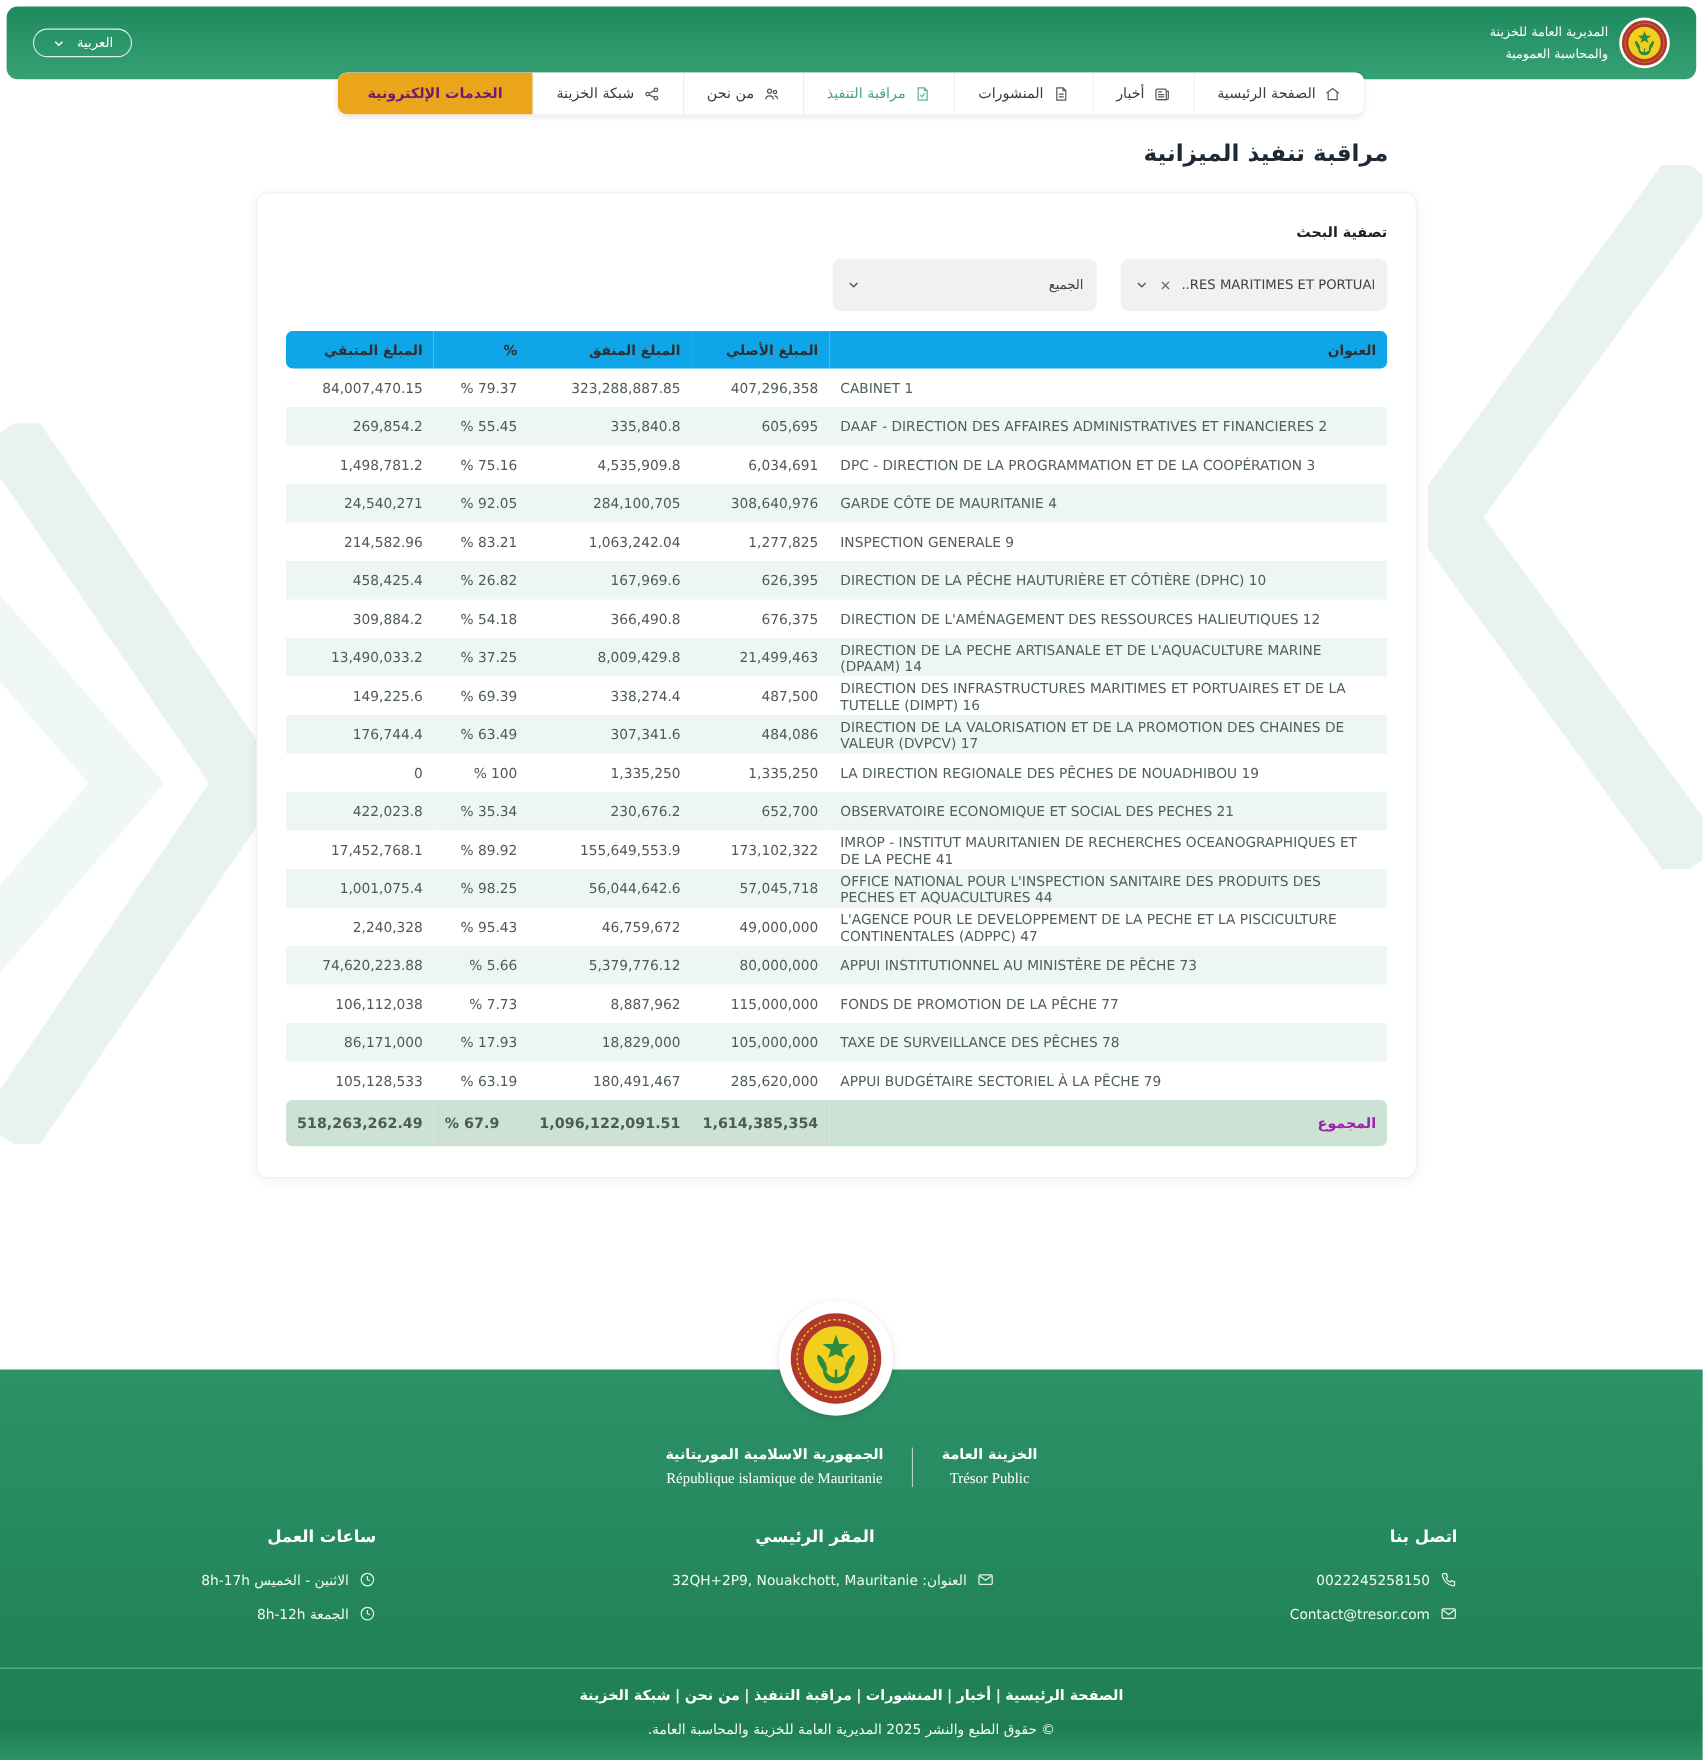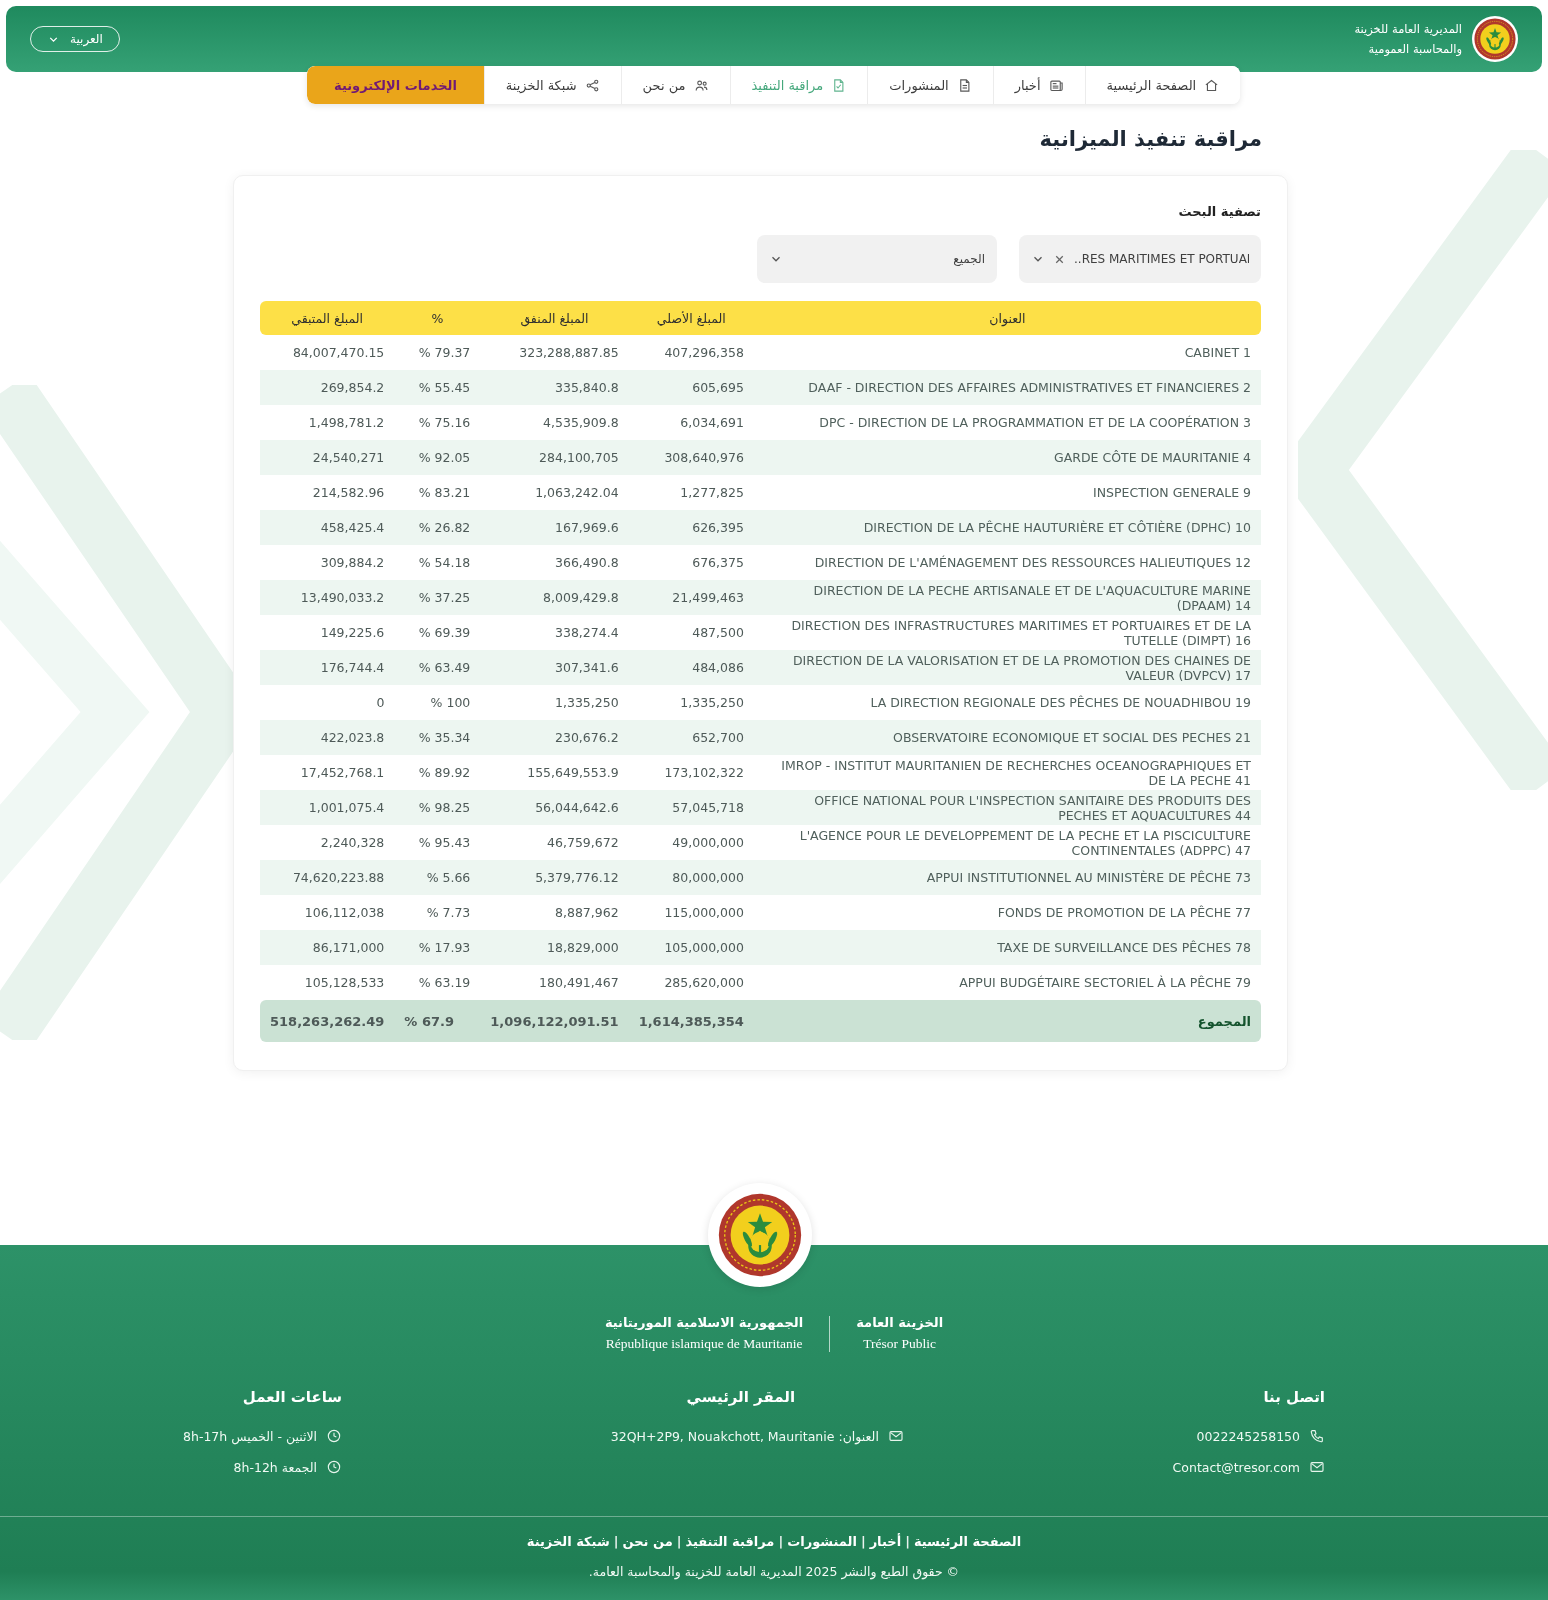--- a/index.html
+++ b/index.html
@@ -79,32 +79,32 @@
   .select svg { stroke:#555; flex:0 0 auto; }
   .select .sel-text { flex:1; text-align:left; }
   .select.entity { width:242px; }
   .select.entity .sel-text { direction:ltr; text-align:right; white-space:nowrap; overflow:hidden; }
   .select.all { width:240px; }
   .clear-x { display:flex; align-items:center; cursor:pointer; }
   .clear-x svg { stroke:#666; }
   
   table { width:100%; border-collapse:collapse; }
   thead th {
-    background:#fde047; height:34px; font-size:12.5px; color:#2f2f2f;
-    font-weight:normal; padding:0 10px; text-align:center;
+    background:#0ea5e9; height:34px; font-size:12.5px; color:#2f2f2f;
+    font-weight:bold; padding:0 10px; text-align:right;
   }
   thead th:first-child { border-radius:0 6px 6px 0; }
   thead th:last-child { border-radius:6px 0 0 6px; }
   tbody td { height:35px; font-size:12.5px; padding:0 10px; color:#50605c; }
   tbody tr.stripe { background:#edf6f1; }
-  td.title { direction:ltr; text-align:right; }
+  td.title { direction:ltr; text-align:left; }
   td.num, td.pct { direction:ltr; text-align:right; color:#4e5a58; }
   tfoot td {
     background:#cbe2d4; height:42px; font-size:13px; font-weight:bold;
-    color:#14532d; padding:0 10px;
+    color:#a21caf; padding:0 10px;
   }
   tfoot td.num, tfoot td.pct { direction:ltr; text-align:left; }
   tfoot td:first-child { border-radius:0 6px 6px 0; }
   tfoot td:last-child { border-radius:6px 0 0 6px; }
   
   .site-footer {
     position:absolute; top:1245px; left:0; width:1548px; height:355px;
     background: linear-gradient(180deg, #2d9268 0%, #1f7e54 92%, #2d9268 100%);
     color:#fff; z-index:2;
   }

